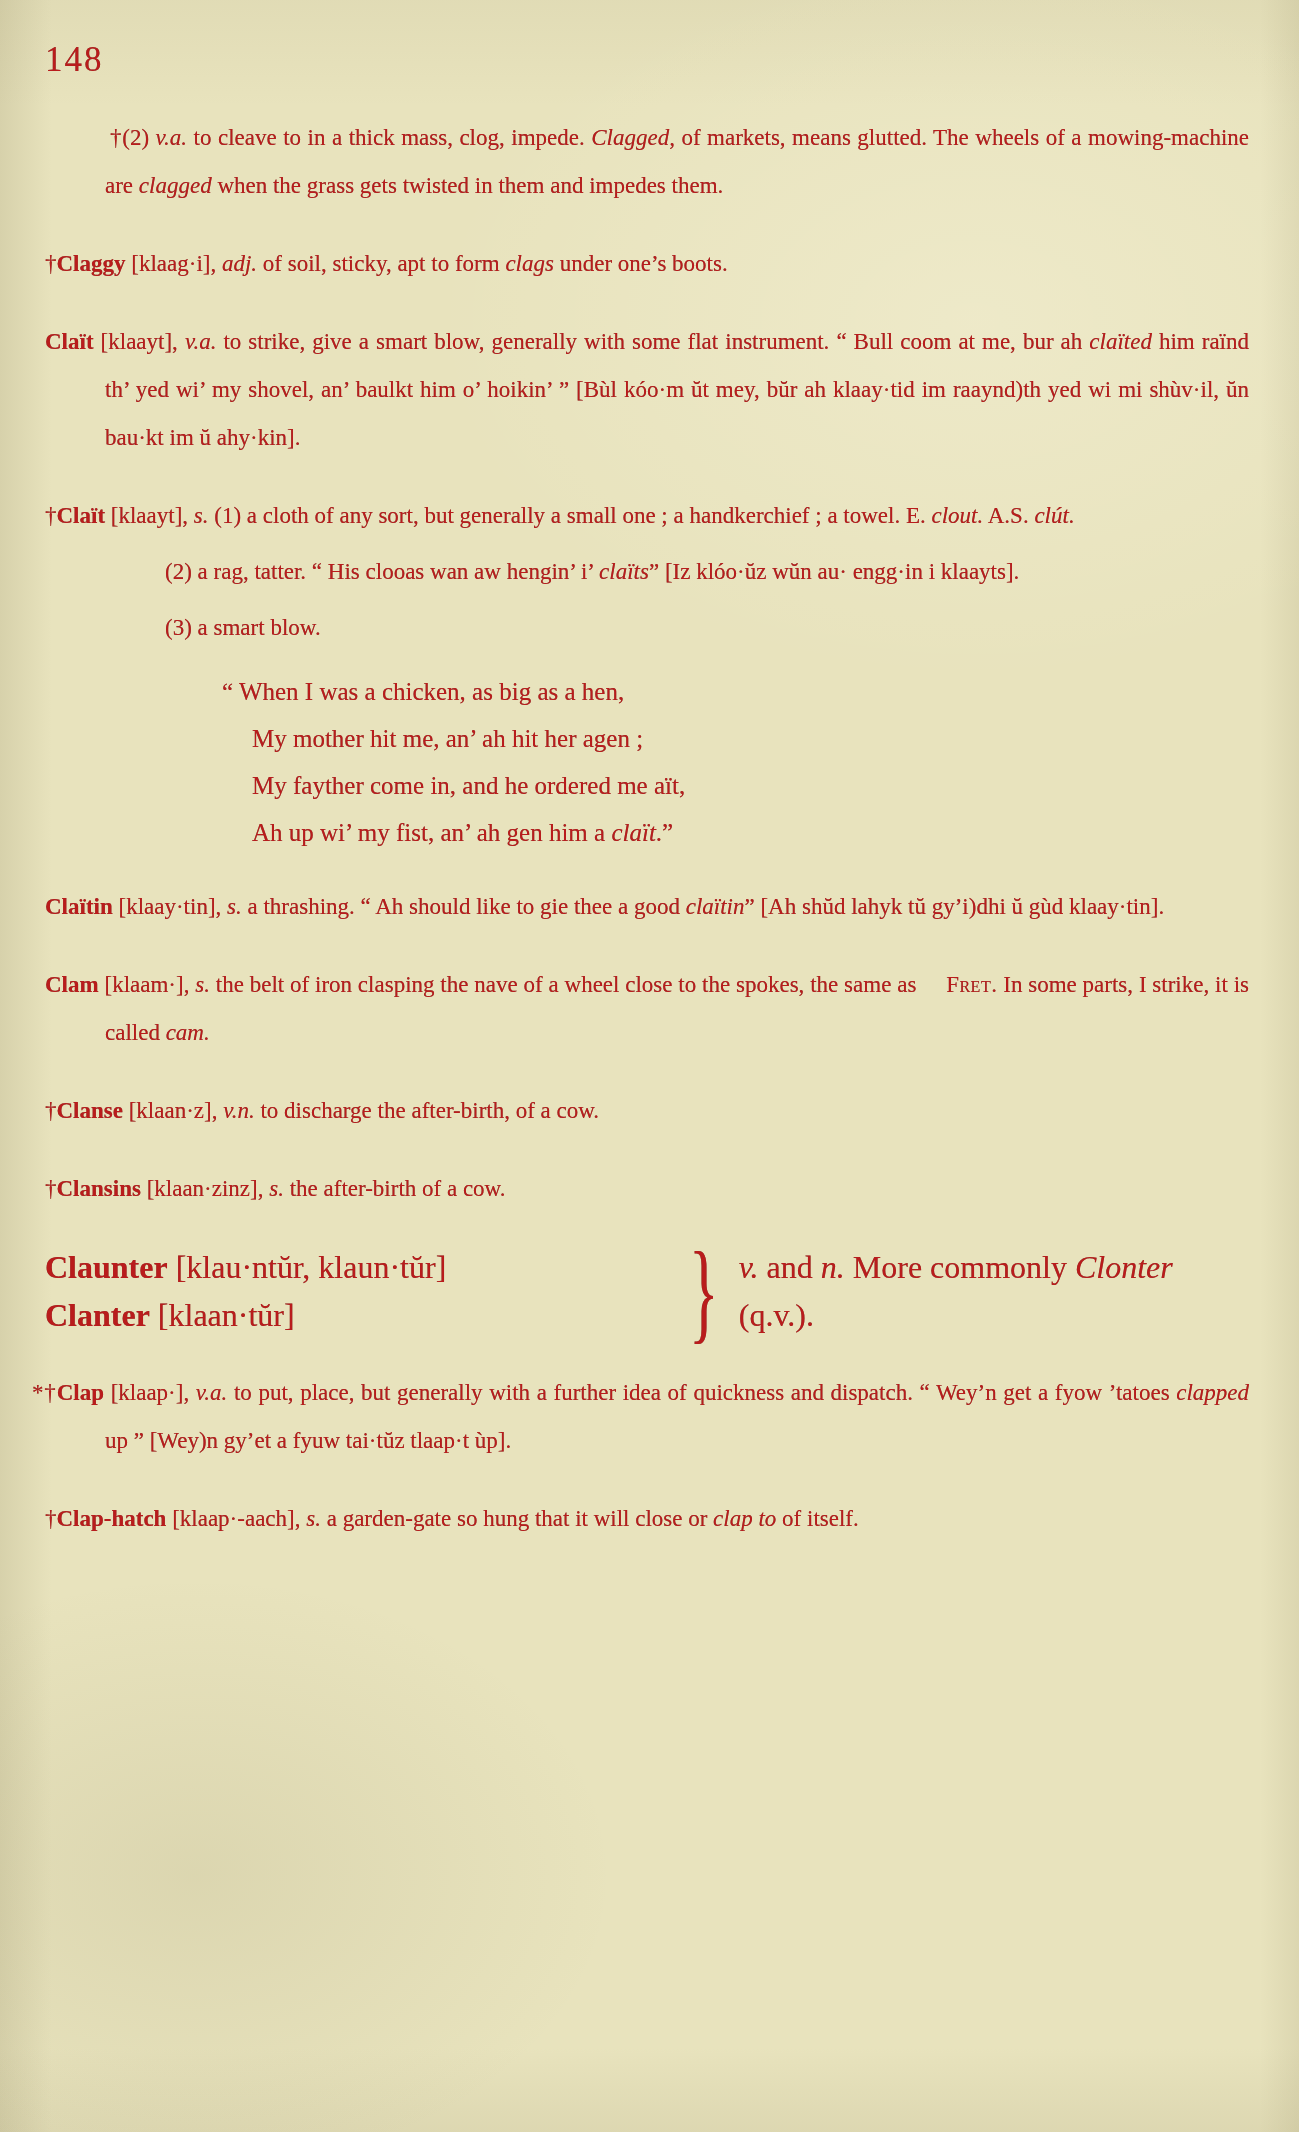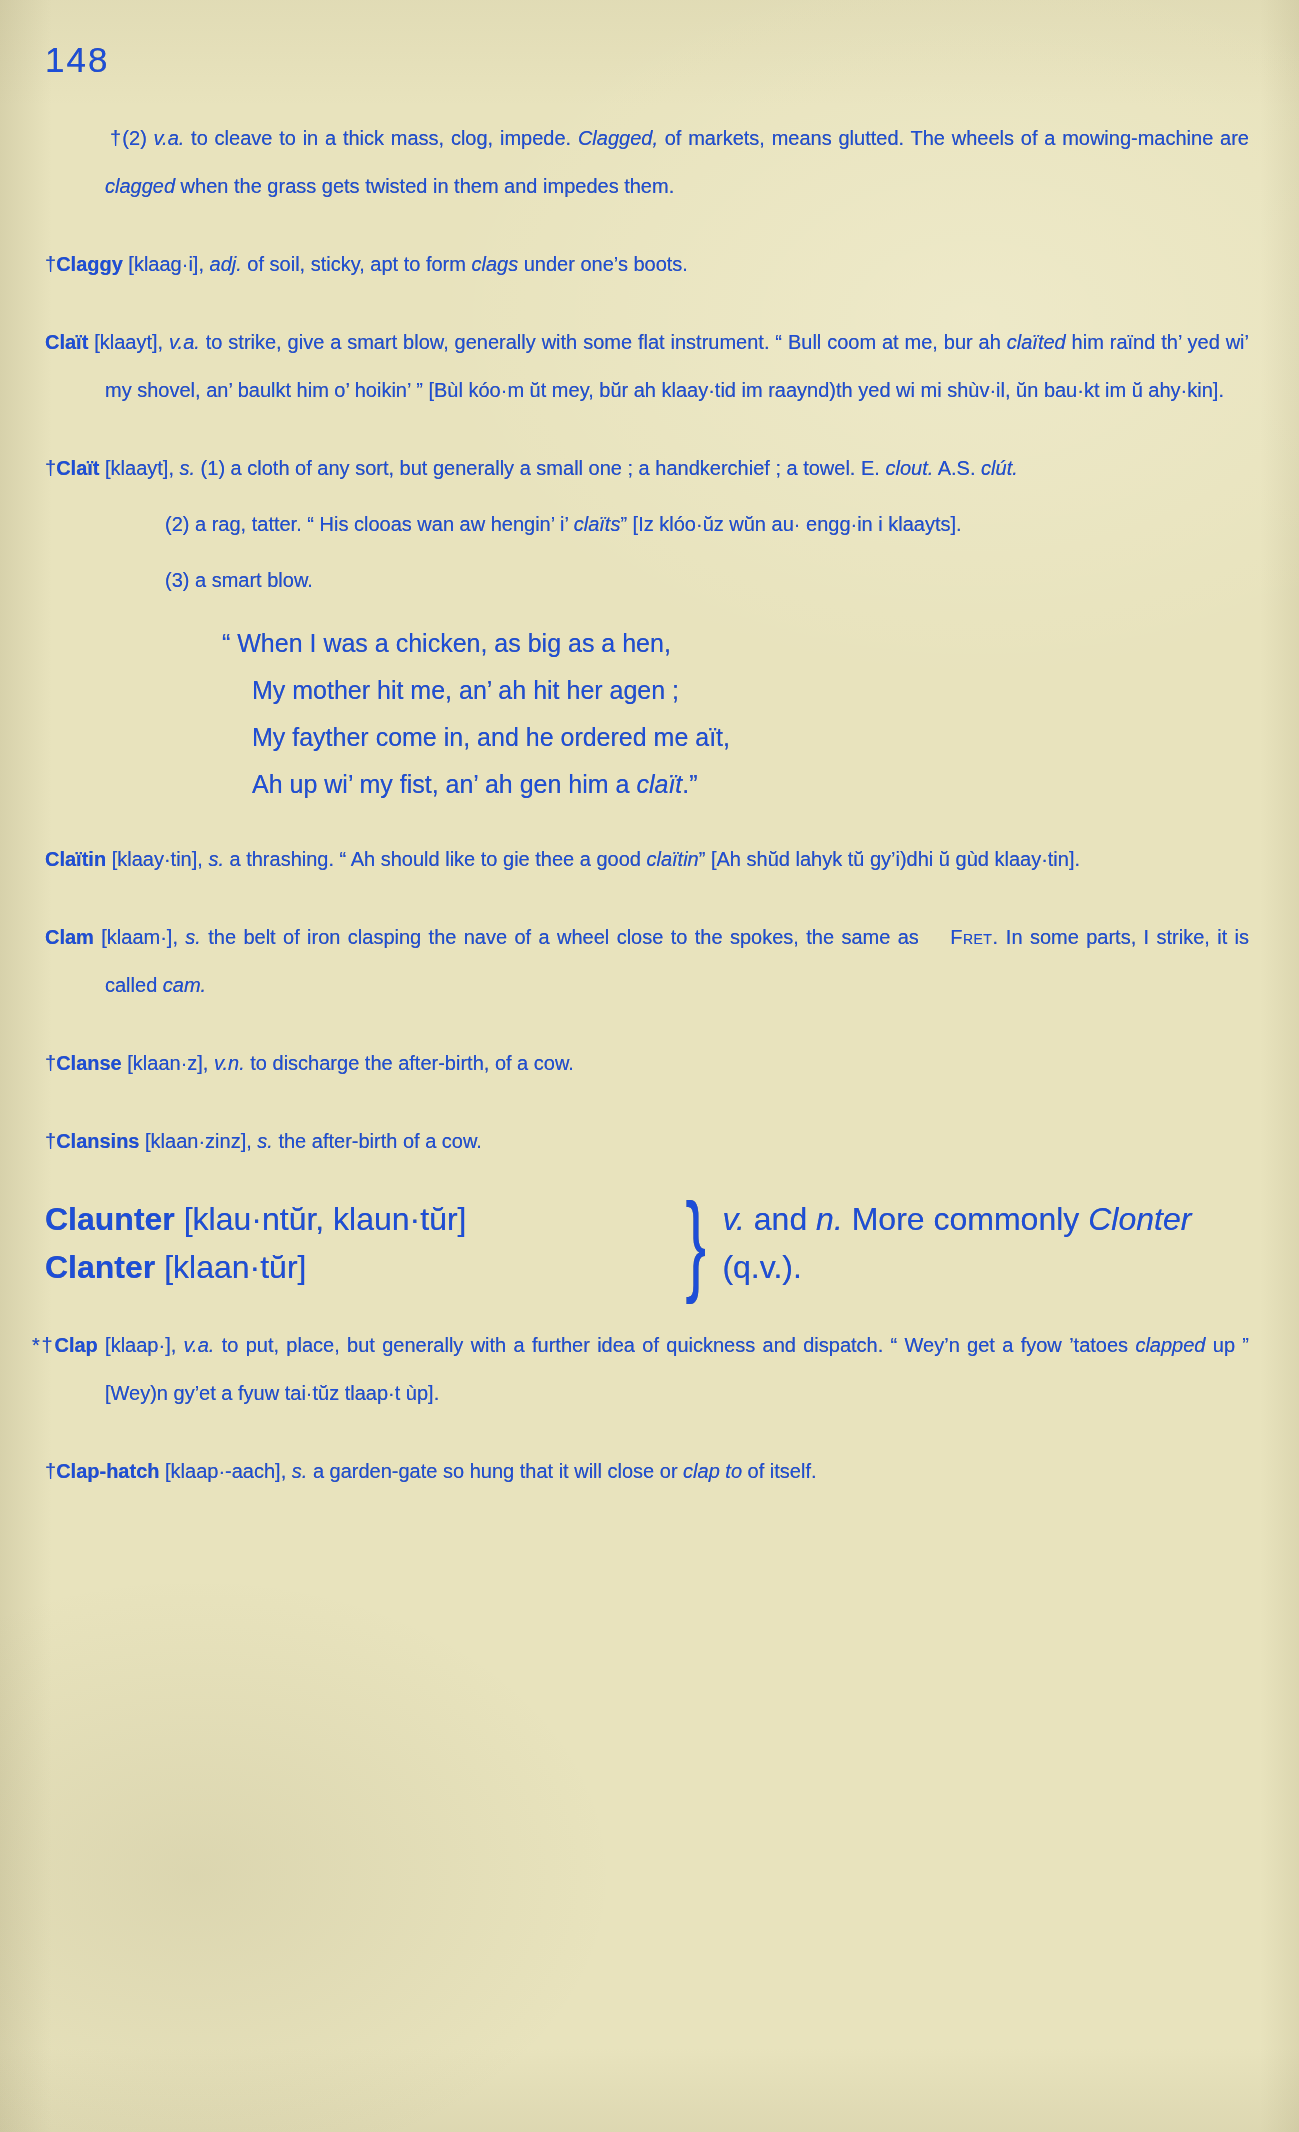--- a/index.html
+++ b/index.html
@@ -1,41 +1,41 @@
 <!DOCTYPE html>
 <html><head>
 <meta charset="utf-8">
 <style>
   html,body { margin:0; padding:0; }
   body { width:1299px; height:2132px; overflow:hidden; background:#6f6a58; }
   .page {
     position:relative; width:1299px; height:2132px;
     background:#e8e3bd;
-    font-family:Liberation Sans, sans-serif;
-    color:#1d4ed8;
+    font-family:Liberation Serif, serif;
+    color:#b91c1c;
   }
   .page::before {
     content:""; position:absolute; inset:0; pointer-events:none;
     background:
       radial-gradient(900px 600px at 75% 15%, rgba(255,252,235,0.25), rgba(255,252,235,0) 60%),
       radial-gradient(700px 500px at 15% 88%, rgba(110,100,60,0.10), rgba(110,100,60,0) 60%),
       linear-gradient(90deg, rgba(110,100,60,0.14), rgba(110,100,60,0) 4%, rgba(110,100,60,0) 97%, rgba(110,100,60,0.10)),
       linear-gradient(180deg, rgba(110,100,60,0.06), rgba(110,100,60,0) 5%, rgba(110,100,60,0) 96%, rgba(110,100,60,0.09));
   }
   .inner {
     position:absolute; left:45px; right:50px; top:40px;
     text-shadow:0 0 0.6px rgba(43,38,29,0.55);
   }
   .header { position:relative; height:52px; margin-bottom:22px; }
   .pagenum { position:absolute; left:0; top:0; font-size:35px; letter-spacing:2px; }
   .title { display:block; text-align:center; font-size:30px; letter-spacing:2.5px; word-spacing:13px; padding-top:3px; }
 
   p.entry {
     margin:0 0 30px 60px; text-indent:-60px;
-    font-size:20px; line-height:48px; text-align:justify;
+    font-size:23px; line-height:48px; text-align:justify;
   }
   p.cont  { text-indent:5px; }
   p.sense { text-indent:60px; }
   p.tight { margin-bottom:8px; }
   p.med   { margin-bottom:16px; }
   p.hangstar { text-indent:-73px; }
 
   .i  { font-style:italic; }
   .b  { font-weight:bold; }
   .sc { font-variant:small-caps; letter-spacing:0.5px;margin-left:24px; }

